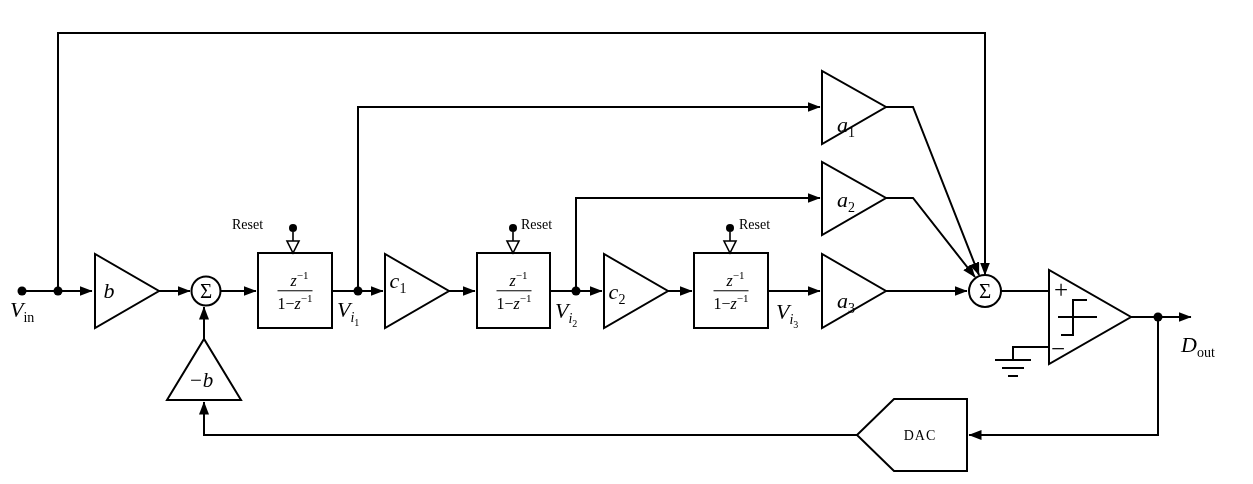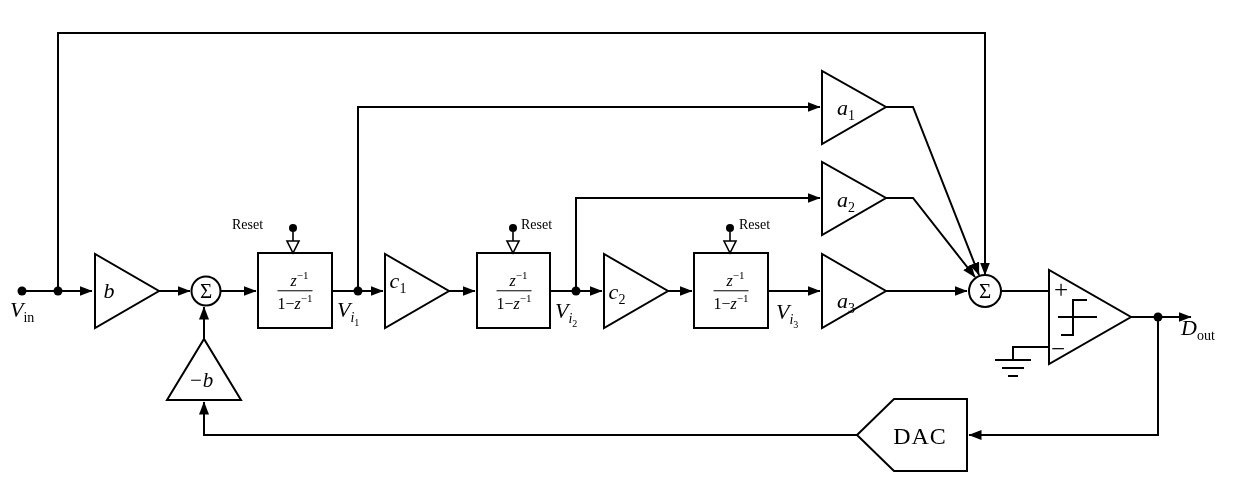--- a/index.html
+++ b/index.html
@@ -7,21 +7,21 @@
          font-family:"Liberation Serif",serif;color:#000;}
   .stage svg{position:absolute;left:0;top:0;}
   .lbl{position:absolute;line-height:1;white-space:nowrap;font-size:22px;}
   .ctr{transform:translate(-50%,-50%);}
   .it{font-style:italic;}
   .sb{font-size:14px;position:relative;top:5px;}
   .sbb{font-size:10px;position:relative;top:9px;}
   .reset{font-size:14px;}
   .sum{font-size:21px;}
   .sign{font-size:25px;}
-  .dacl{font-size:24px;letter-spacing:1px;}
+  .dacl{font-size:14px;letter-spacing:1px;}
   .frac{position:absolute;transform:translate(-50%,-50%);text-align:right;
         font-size:16px;line-height:1.12;}
   .frac .num{display:block;border-bottom:1.5px solid #000;padding:0 4px 1px 4px;}
   .frac .den{display:block;padding-top:1px;}
   .frac sup{font-size:11px;}
 </style>
 </head>
 <body>
 
 <div class="stage">
@@ -132,26 +132,26 @@
     <span class="num"><span class="it">z</span><sup>−1</sup></span>
     <span class="den"><span>1−</span><span class="it">z</span><sup>−1</sup></span>
   </div>
 
   <div class="lbl" style="left:337px;top:299px"><span class="it">V</span><span class="sb it">i</span><span class="sbb">1</span></div>
   <div class="lbl" style="left:555px;top:300px"><span class="it">V</span><span class="sb it">i</span><span class="sbb">2</span></div>
   <div class="lbl" style="left:776px;top:301px"><span class="it">V</span><span class="sb it">i</span><span class="sbb">3</span></div>
 
   <div class="lbl ctr" style="left:398px;top:281px"><span class="it">c</span><span class="sb">1</span></div>
   <div class="lbl ctr" style="left:617px;top:292px"><span class="it">c</span><span class="sb">2</span></div>
-  <div class="lbl ctr" style="left:846px;top:108px"><span class="it">a</span><span class="sb">1</span></div>
+  <div class="lbl ctr" style="left:846px;top:125px"><span class="it">a</span><span class="sb">1</span></div>
   <div class="lbl ctr" style="left:846px;top:200px"><span class="it">a</span><span class="sb">2</span></div>
   <div class="lbl ctr" style="left:846px;top:301px"><span class="it">a</span><span class="sb">3</span></div>
 
   <div class="lbl ctr sum" style="left:985px;top:291px">Σ</div>
 
   <div class="lbl ctr sign" style="left:1061px;top:289px">+</div>
   <div class="lbl ctr sign" style="left:1058px;top:348px">−</div>
 
-  <div class="lbl" style="left:1181px;top:317px"><span class="it">D</span><span class="sb">out</span></div>
+  <div class="lbl" style="left:1181px;top:334px"><span class="it">D</span><span class="sb">out</span></div>
 
   <div class="lbl ctr dacl" style="left:920px;top:436px">DAC</div>
 
 </div>
 
 </body></html>

